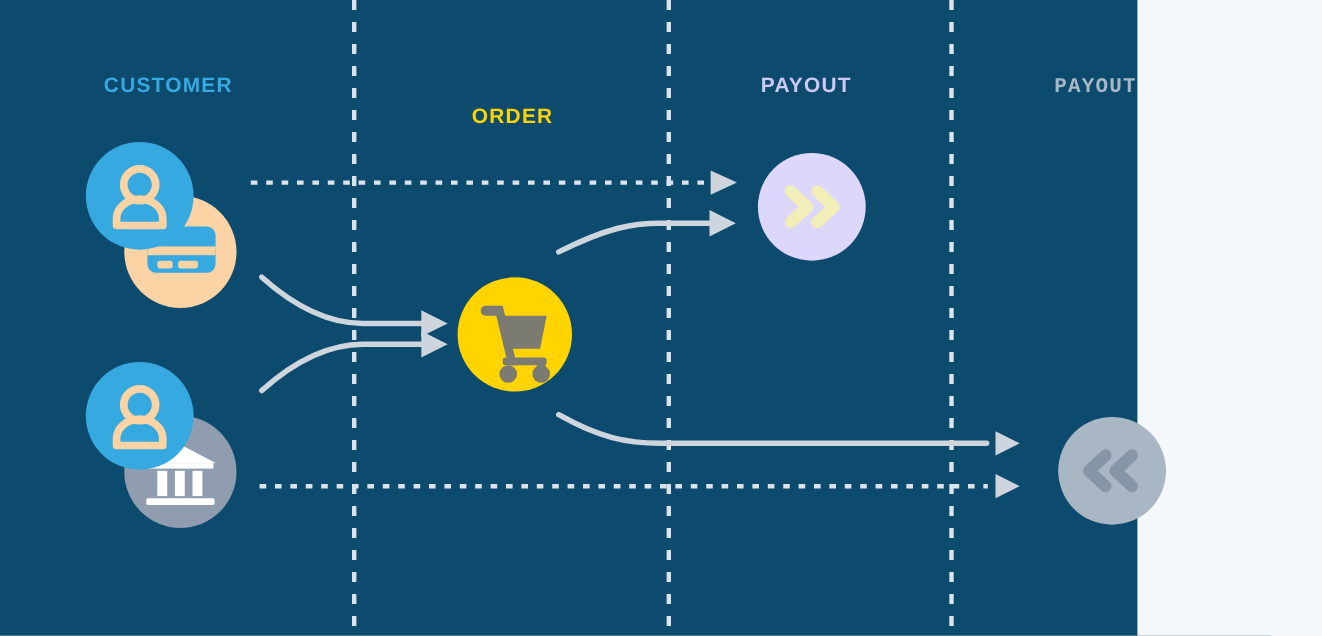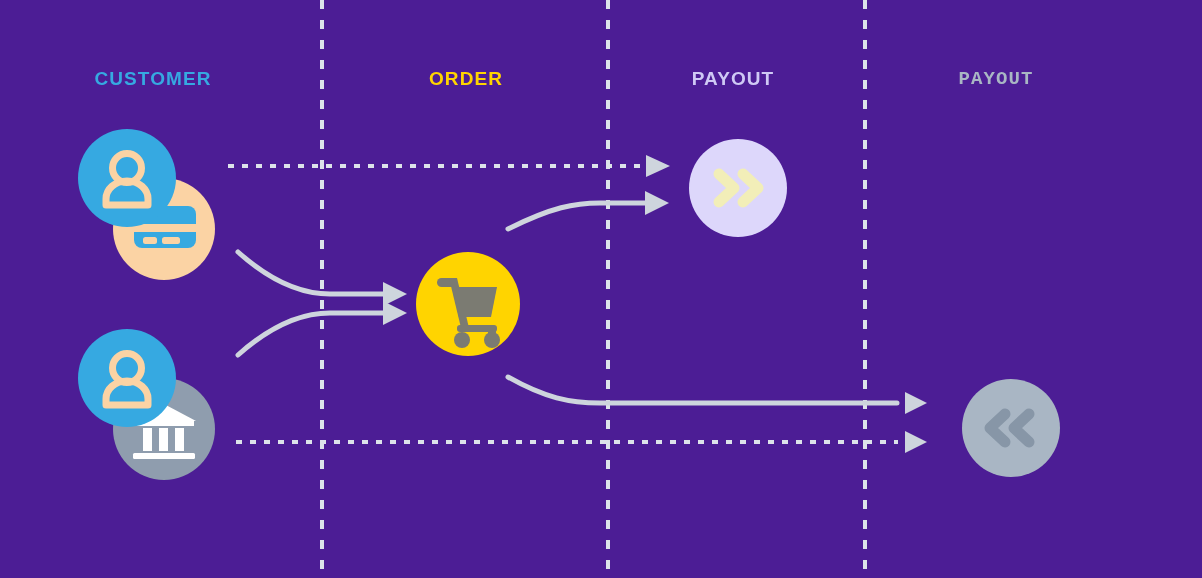--- a/index.html
+++ b/index.html
@@ -8,23 +8,23 @@
   }
   body {
     width: 1202px;
     height: 578px;
     background: #f4f8fb;
     font-family: "Liberation Sans", sans-serif;
     overflow: hidden;
   }
   #stage {
     position: relative;
-    width: 1202px;
+    width: 1034px;
     height: 578px;
-    background: #4c1d95;
+    background: #0c4a6e;
   }
   #flow-svg {
     position: absolute;
     left: 0;
     top: 0;
     width: 1202px;
     height: 578px;
   }
   .col-title {
     position: absolute;
@@ -139,17 +139,17 @@
     <g>
       <circle cx="1011" cy="428" r="49" fill="#a9b6c4"></circle>
       <g fill="none" stroke="#8796a7" stroke-width="11" stroke-linecap="round" stroke-linejoin="round">
         <polyline points="1029,414 1014,428 1029,442"></polyline>
         <polyline points="1005,414 990,428 1005,442"></polyline>
       </g>
     </g>
   </svg>
 
   <div class="col-title" id="title-customer" style="left:153px;">CUSTOMER</div>
-  <div class="col-title" id="title-order" style="left:466px;">ORDER</div>
+  <div class="col-title" id="title-order" style="left:466px;margin-top:28px;">ORDER</div>
   <div class="col-title" id="title-payin" style="left:733px;">PAYOUT</div>
   <div class="col-title" id="title-payout" style="left:996px;font-family:Liberation Mono, monospace;">PAYOUT</div>
 
 </div>
 
 </body></html>

